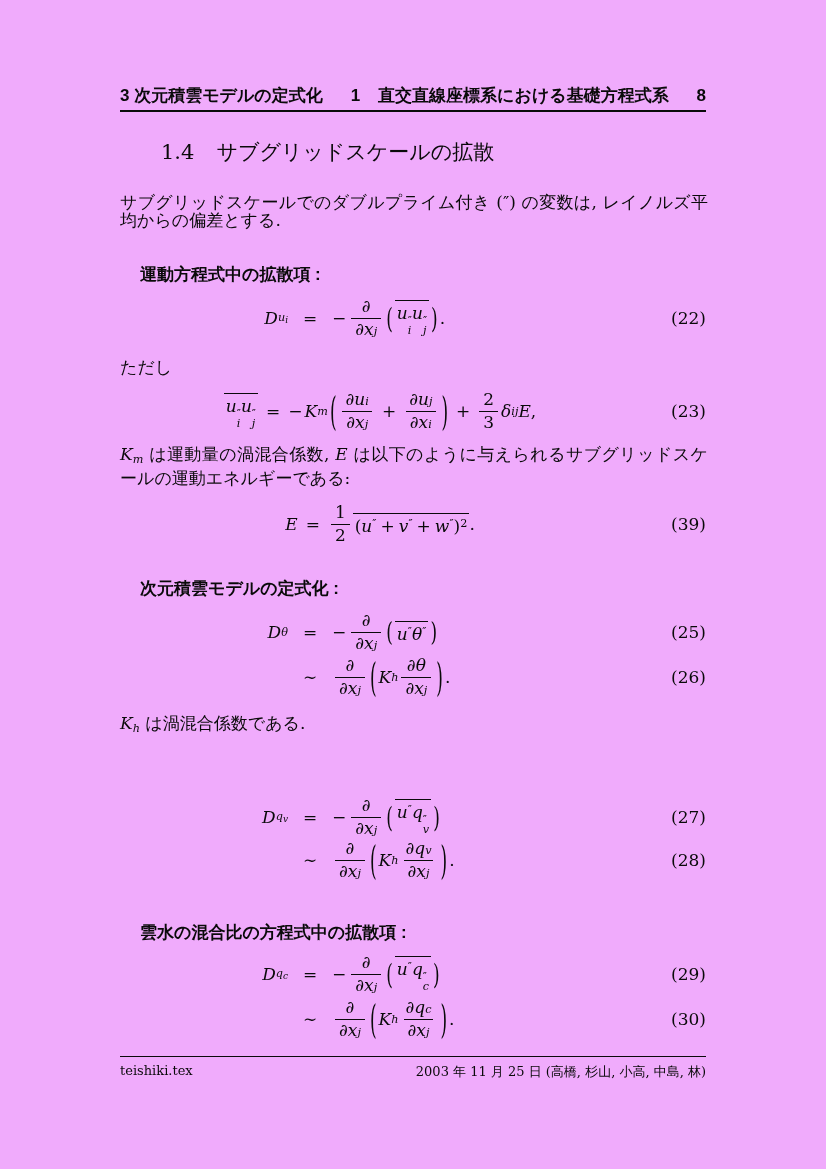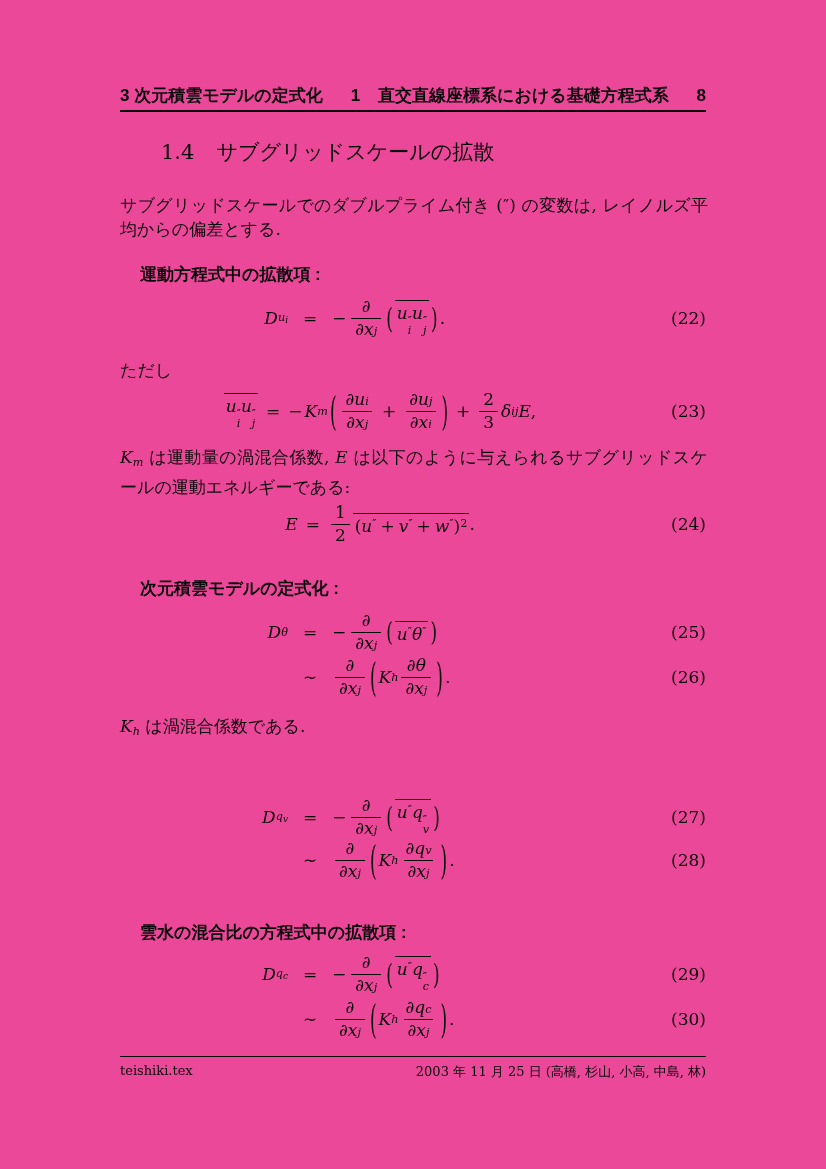--- a/index.html
+++ b/index.html
@@ -1,36 +1,36 @@
 <!DOCTYPE html>
 <html><head>
 <meta charset="utf-8">
 <style>
   html,body { margin:0; padding:0; background:#ffffff; }
-  .page { position:relative; width:826px; height:1169px; background:#ec4899;
+  .page { position:relative; width:826px; height:1169px; background:#f0abfc;
           color:#0a0a0a; font-family:"DejaVu Serif", serif; overflow:hidden; }
 
   
   .hdr { position:absolute; top:84px; left:120px; width:586px;
          display:flex; justify-content:space-between; align-items:baseline;
          font-family:"Liberation Sans", sans-serif; font-weight:700; font-size:17px; }
   .hdr-mid-title { margin-left:18px; }
   .hrule { position:absolute; top:110px; left:120px; width:586px; height:1.5px; background:#0a0a0a; }
   .frule { position:absolute; top:1056px; left:120px; width:586px; height:1.2px; background:#0a0a0a; }
   .footer { position:absolute; top:1063px; left:120px; width:586px;
             display:flex; justify-content:space-between; font-size:13px; }
 
   
   .sec { position:absolute; top:138px; left:132px; font-size:21px; font-weight:400;margin-left:29px; }
   .secnum { font-family:"DejaVu Serif", serif; margin-right:22px; }
   .sectitle { font-family:"Liberation Sans", sans-serif; }
 
   
   .para { position:absolute; left:120px; width:588px; font-size:17px;
-          line-height:24px; text-align:justify; }
+          line-height:18px; text-align:justify; }
   .blabel { position:absolute; left:120px; font-size:17px; font-weight:700;
             font-family:"Liberation Sans", sans-serif;margin-left:20px; }
 
   
   .eq { position:absolute; left:120px; width:586px; height:50px; font-size:17px;
         display:flex; align-items:center; justify-content:center; }
   .eq .lhs { width:56px; display:inline-flex; justify-content:flex-end; align-items:center; flex:none; }
   .eq .rel { width:44px; text-align:center; flex:none; }
   .eq .rhs { width:262px; display:inline-flex; justify-content:flex-start; align-items:center; flex:none; }
   .eq .num { position:absolute; right:0; top:50%; transform:translateY(-50%);
@@ -172,21 +172,21 @@
     <span class="cwrap">
       <span class="m">E</span>
       <span class="mr sp">=</span>
       <span class="fr">
           <span class="fn mr">1</span>
           <span class="fd mr">2</span>
         </span>
       <span class="ov"><span class="mr">(</span><span class="m">u</span><span class="su">″</span><span class="mr sp3">+</span><span class="m">v</span><span class="su">″</span><span class="mr sp3">+</span><span class="m">w</span><span class="su">″</span><span class="mr">)</span><span class="su">2</span></span>
       <span class="mr">.</span>
     </span>
-    <span class="num">(24)</span>
+    <span class="num">(39)</span>
   </div>
 
   <div class="blabel" style="top:577px">次元積雲モデルの定式化 :</div>
 
   <div class="eq" style="top:607px">
     <span class="lhs">
         <span class="m">D</span>
         <span class="sb">θ</span>
       </span>
     <span class="rel mr">=</span>

